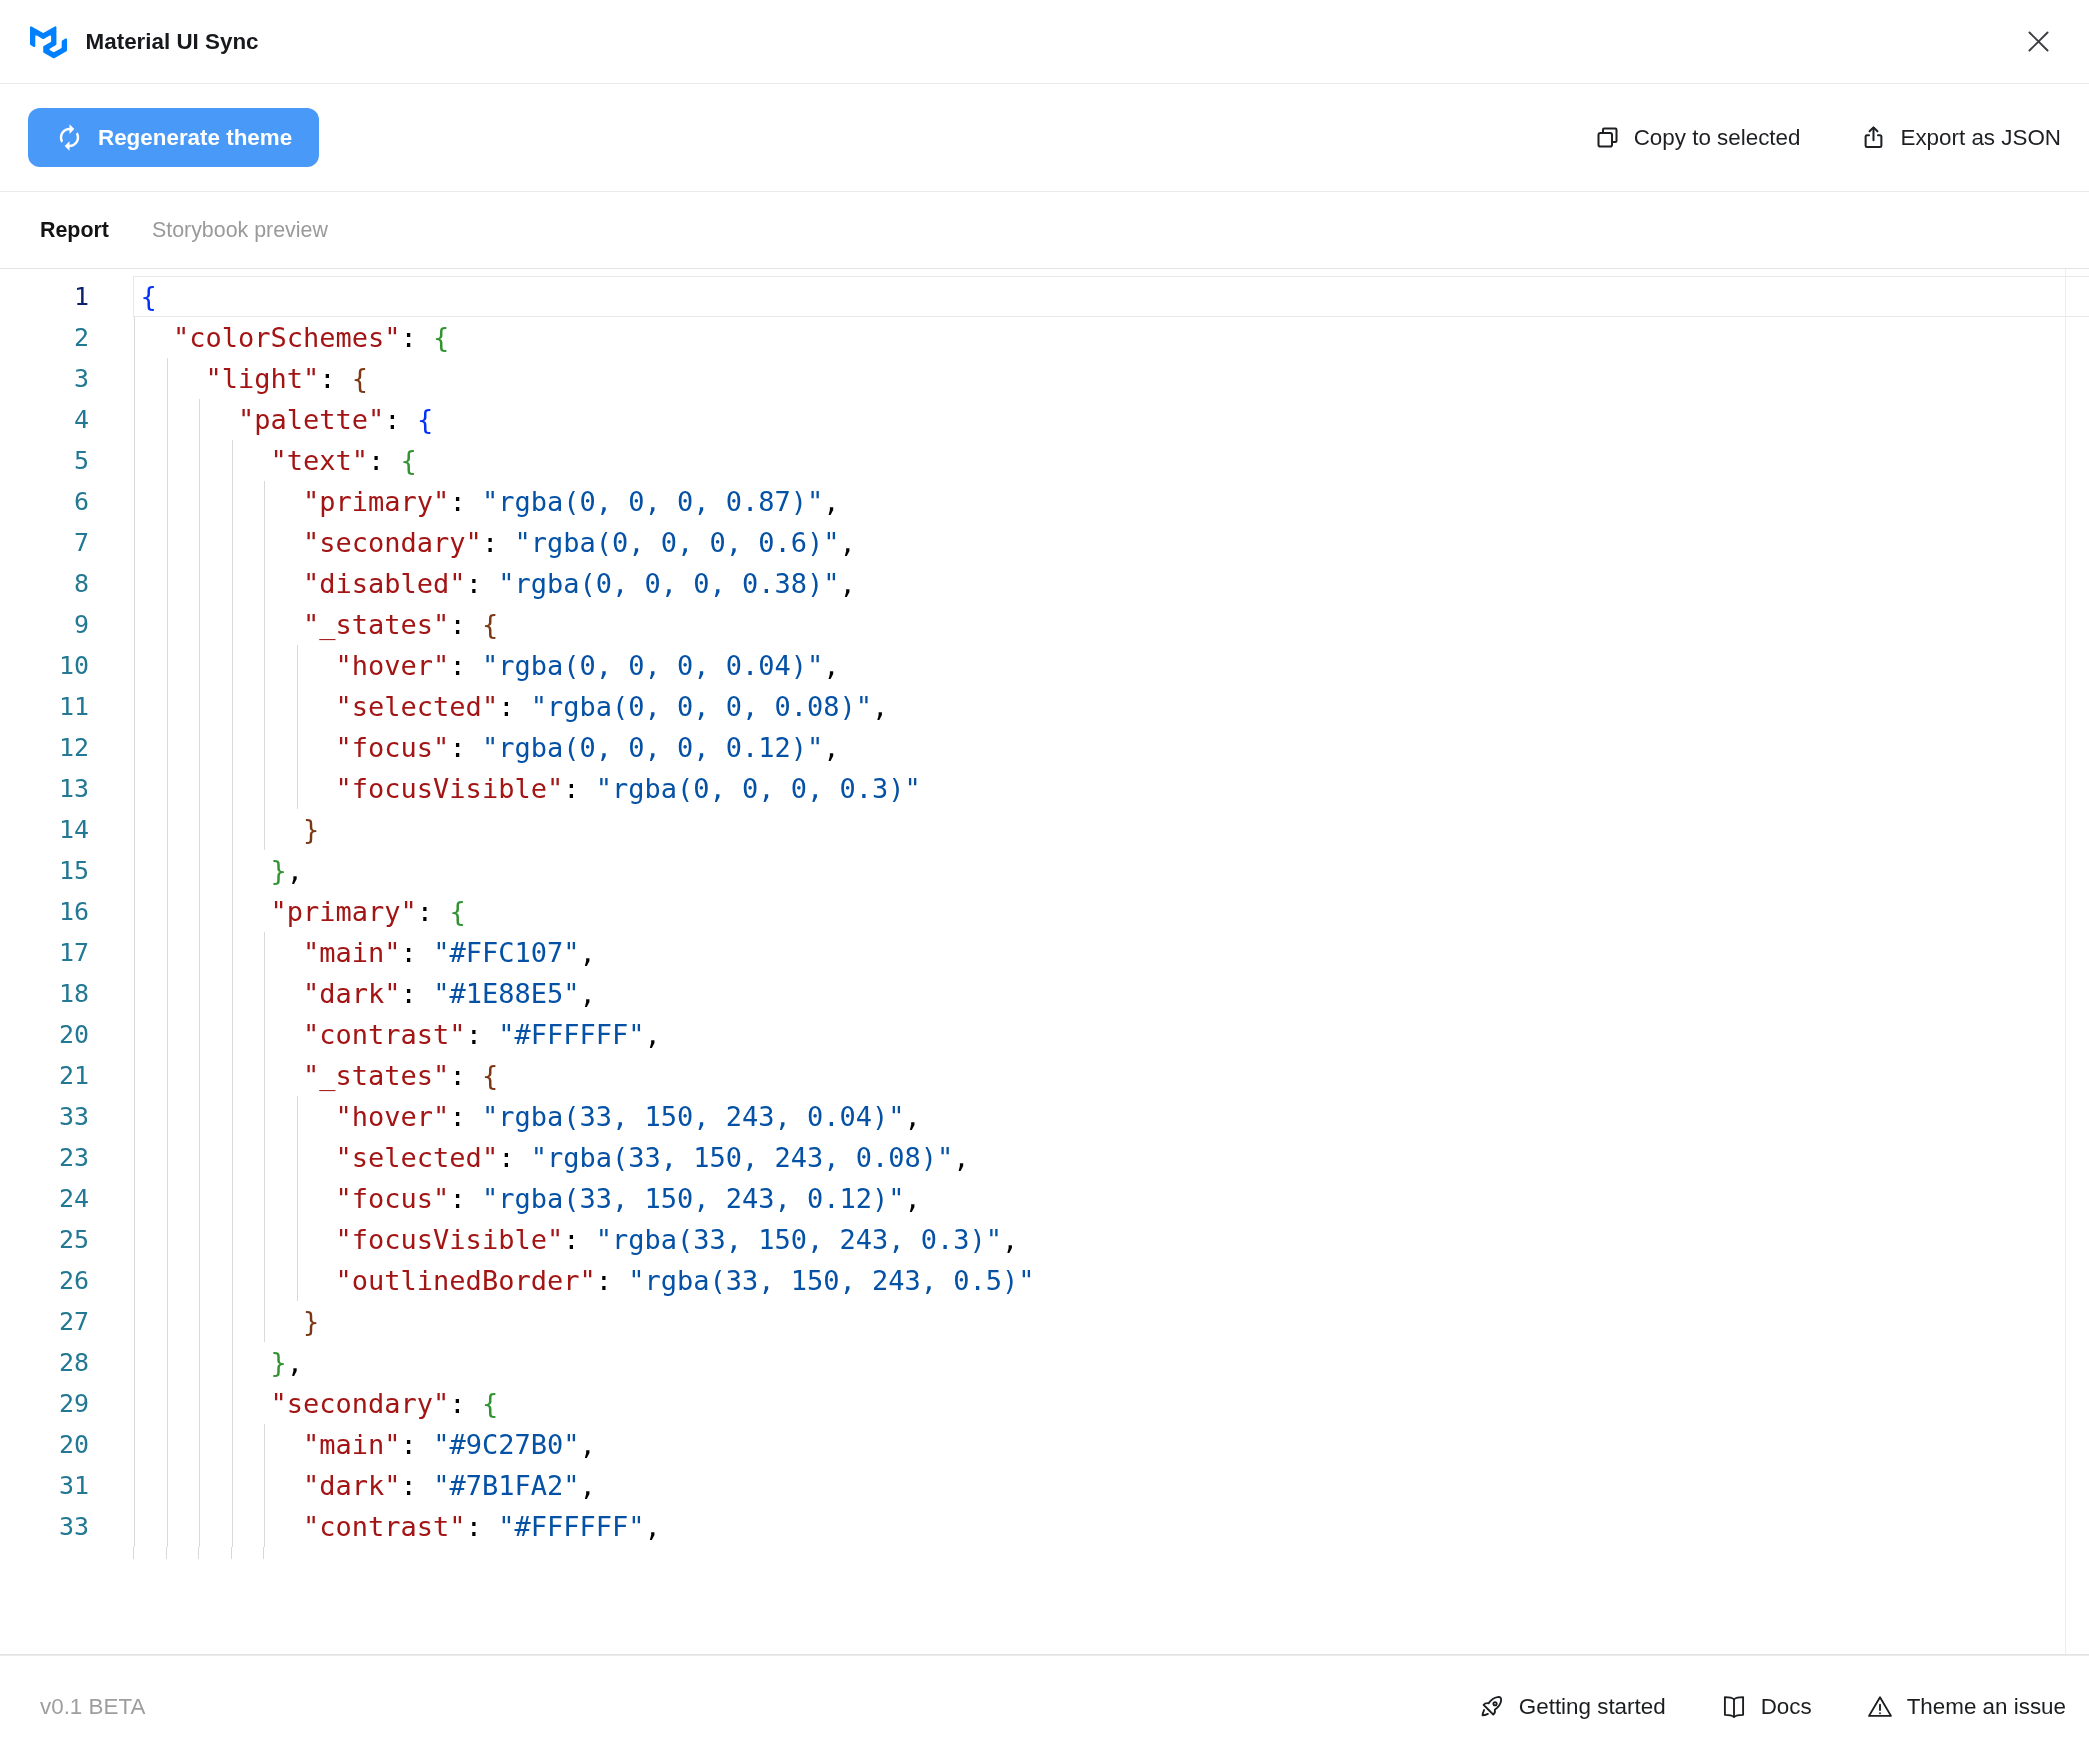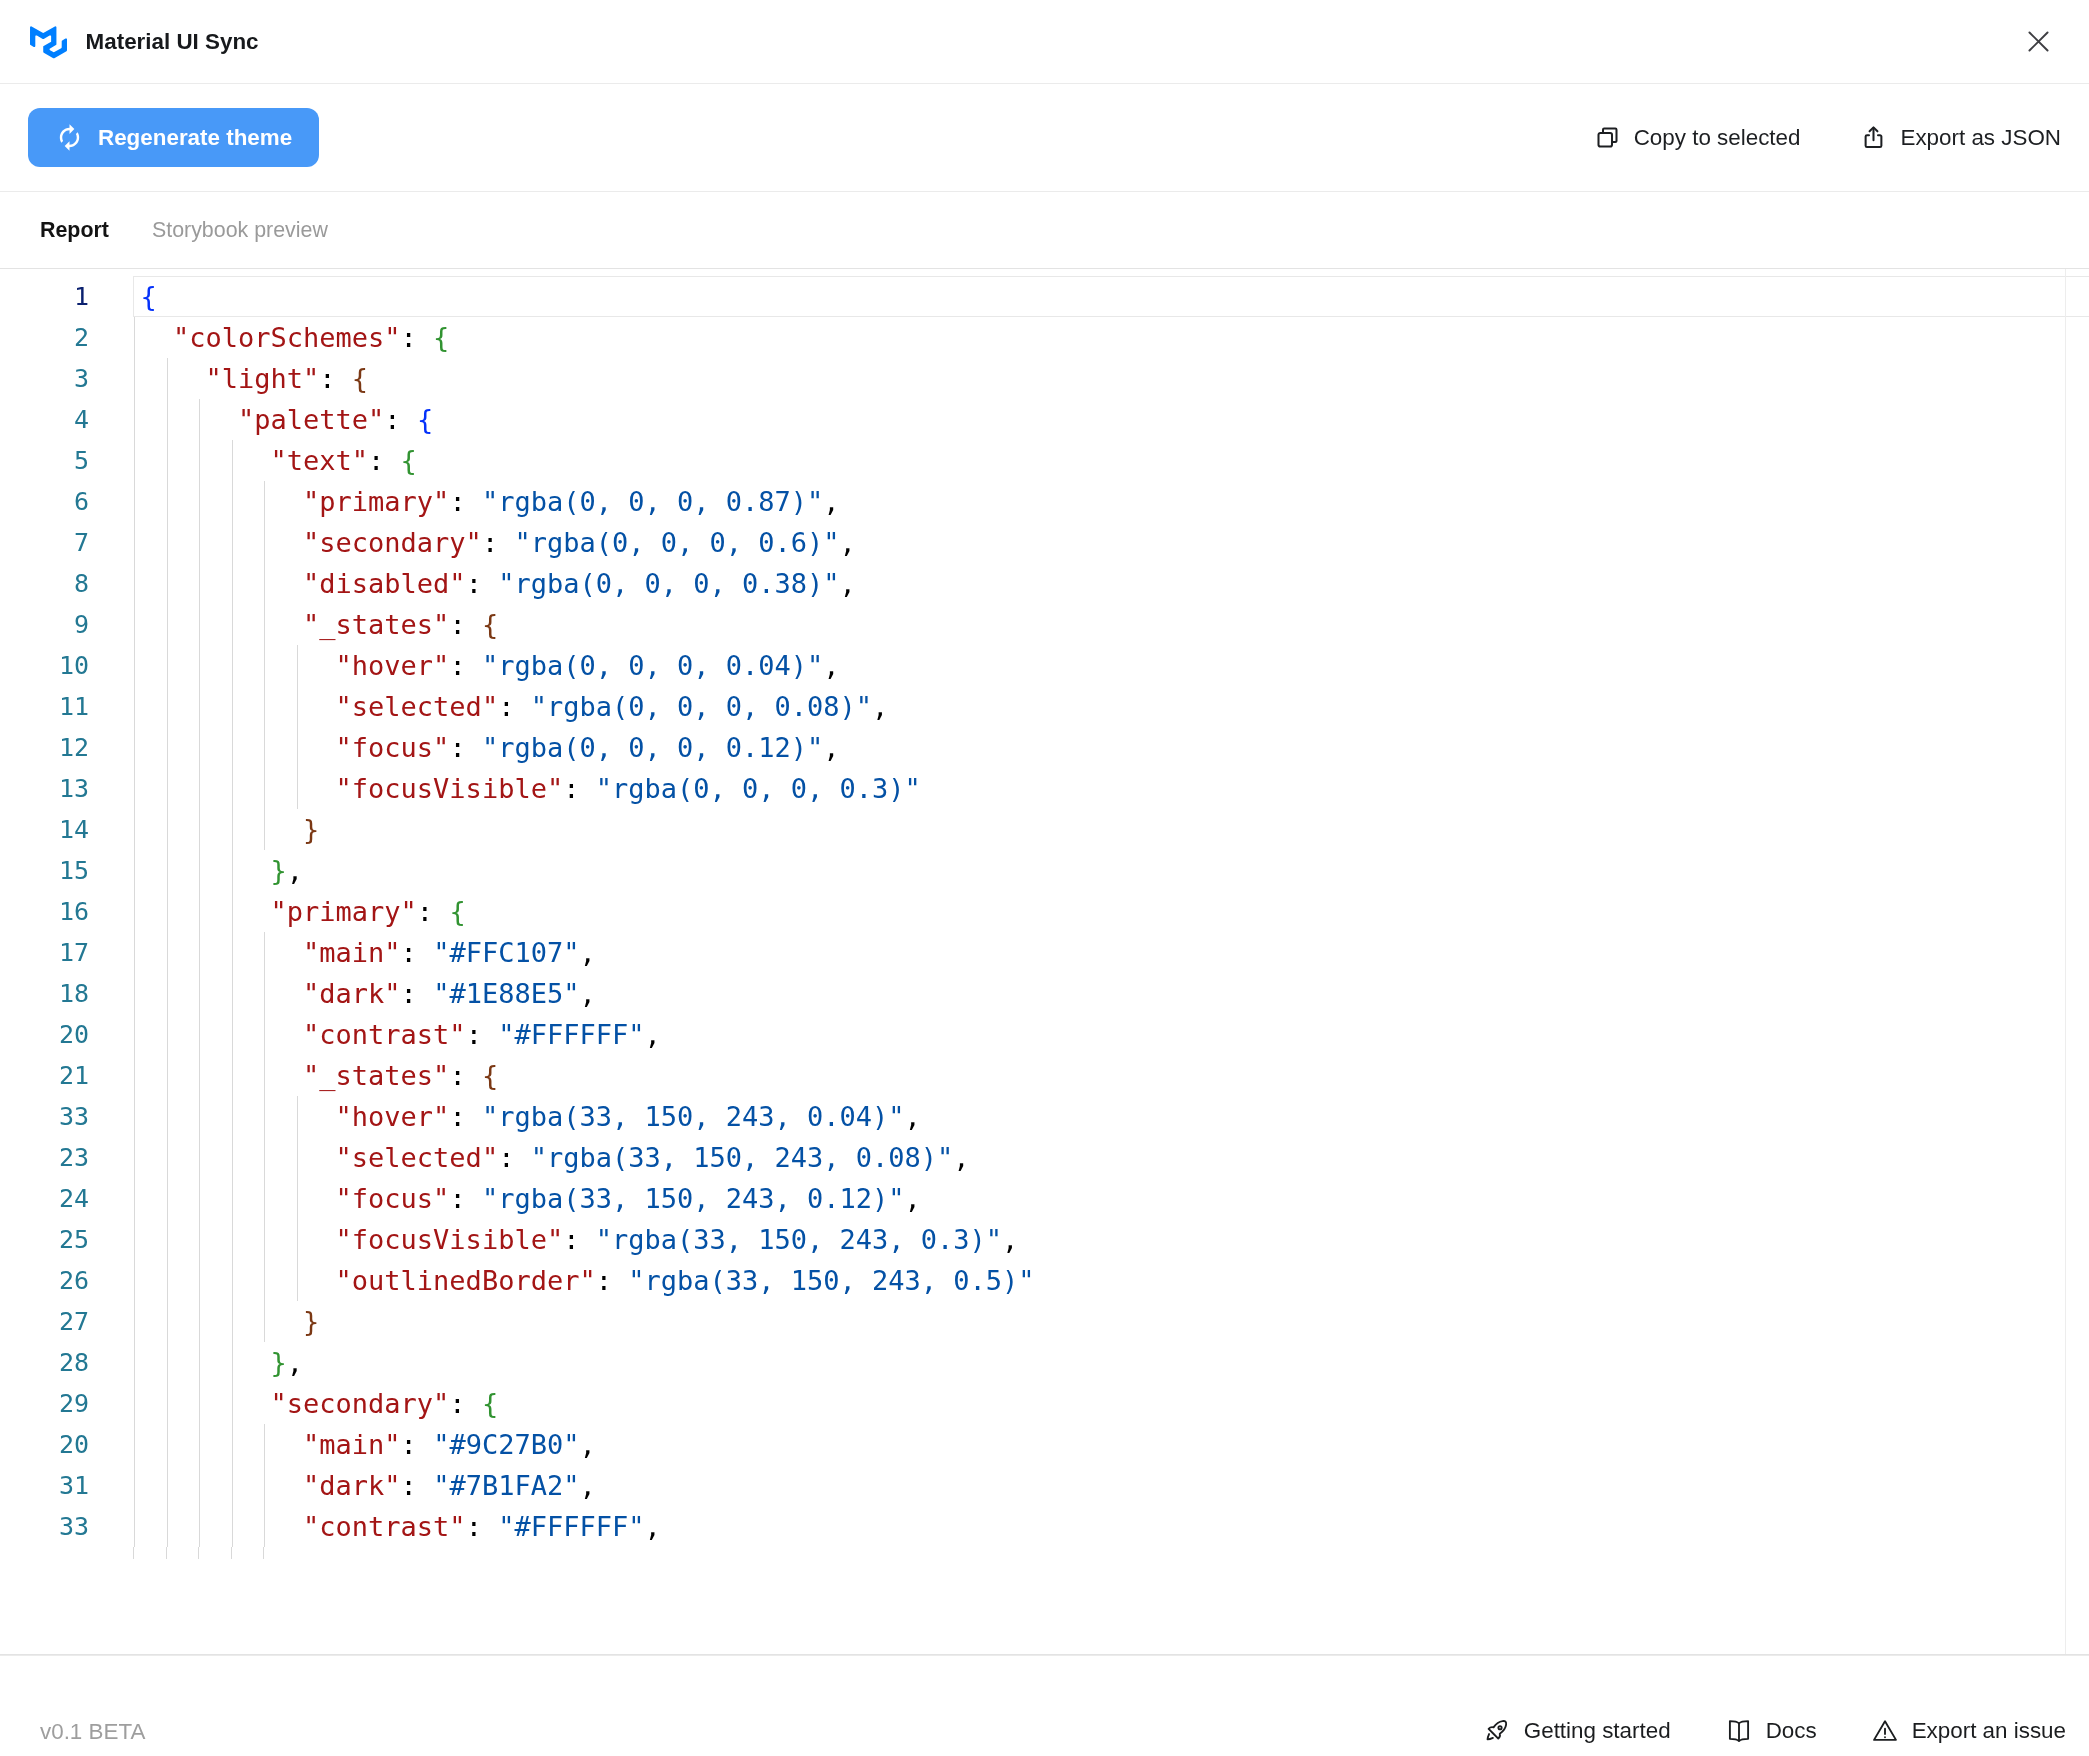--- a/index.html
+++ b/index.html
@@ -45,21 +45,21 @@
   .tok-p  { color:#000000; }
   .tok-b1 { color:var(--b1,#0431FA); }
   .tok-b2 { color:var(--b2,#319331); }
   .tok-b3 { color:var(--b3,#7B3814); }
   .cur-box { position:absolute; left:133px; right:0; top:6.5px; height:41px;
              border:0.9px solid #e8e8e8; border-right:none; pointer-events:none; }
   .ruler-line { position:absolute; left:2065px; top:0; bottom:0; width:0.9px; background:#ededed; pointer-events:none; }
   .tail { position:relative; margin-left:133px; height:12px; font-size:27px; }
 
   
-  .footer { height:102px; border-top:0.9px solid #ebebeb; display:flex; align-items:flex-end; padding:0 23px 12px 40px; }
+  .footer { height:102px; border-top:0.9px solid #ebebeb; display:flex; align-items:center; padding:0 23px 0 40px; }
   .version { font-size:22.4px; color:#9e9e9e; }
   .footer-right { margin-left:auto; display:flex; align-items:center; gap:54px; }
   .footer-link { display:flex; align-items:center; gap:13px; font-size:22.4px; color:#1b1d1f; background:none;
                  border:none; font-family:inherit; cursor:pointer; }
   .footer-link svg { width:28px; height:28px; flex:none; }
 </style>
 </head>
 <body>
 
 <div class="header">
@@ -276,17 +276,17 @@
       <span>Docs</span>
     </button>
     <button class="footer-link">
       <span style="display:flex">
         <svg viewBox="0 0 24 24" width="28" height="28" fill="none" stroke="currentColor" stroke-width="1.6" stroke-linecap="round" stroke-linejoin="round">
             <path d="M12 3.6 2.6 19.6h18.8L12 3.6z"></path>
             <path d="M12 10v4.6"></path>
             <path d="M12 17.3v.1"></path>
           </svg>
       </span>
-      <span>Export an issue</span>
+      <span>Theme an issue</span>
     </button>
   </div>
 </div>
 
 
 </body></html>

